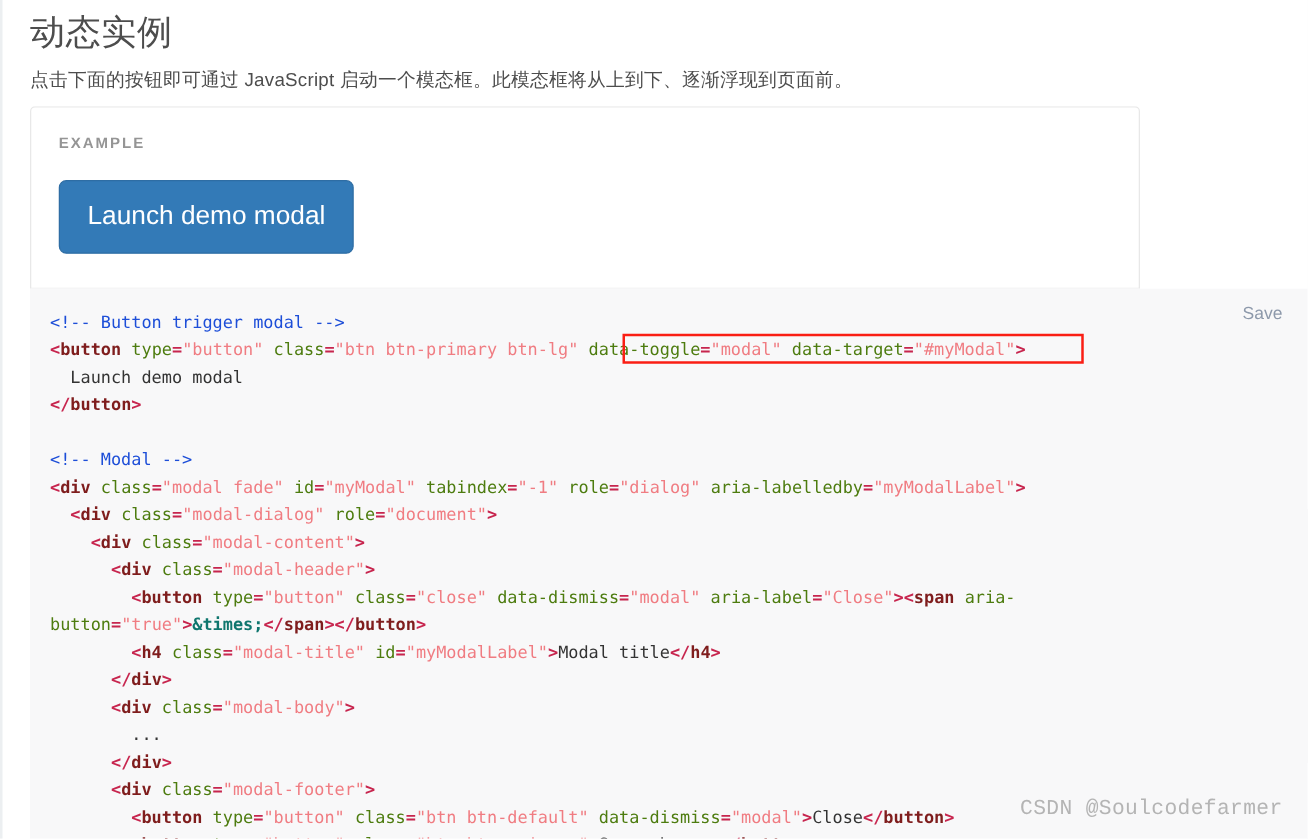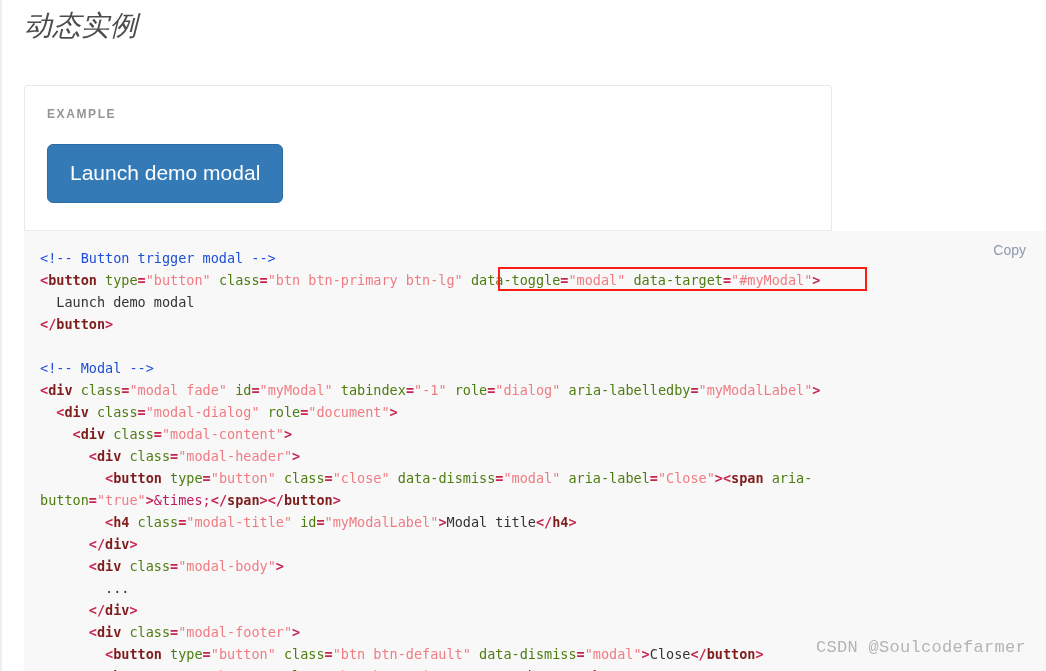--- a/index.html
+++ b/index.html
@@ -24,35 +24,34 @@
     background: #fff;
   }
   .page-title {
     font-size: 28px;
     font-weight: 400;
     color: #4d4d4d;
     margin: 0;
     padding: 8px 0 0 22px;
     letter-spacing: 0.5px;
     line-height: 1.3;
-    font-style: italic;
   }
   .page-subtitle {
     font-size: 15px;
     color: #4d4d4d;
     margin: 0;
     padding: 10px 0 0 22px;
     line-height: 1.5;
     letter-spacing: 0.2px;
   }
   .bs-example {
     position: absolute;
     left: 22px;
     top: 85px;
-    width: 808px;
+    width: 888px;
     height: 146px;
     box-sizing: border-box;
     border: 1px solid #e8e8e8;
     border-bottom: 1px solid #ececec;
     border-radius: 4px 4px 0 0;
     background: #ffffff;
   }
   .example-label {
     position: absolute;
     left: 22px;
@@ -104,21 +103,21 @@
     line-height: 22px;
     white-space: pre;
     color: #333;
   }
   .c-com   { color: #1d4ed8; }
   .c-tag   { color: #7f1d1d; font-weight: bold; }
   .c-punc  { color: #c7254e; font-weight: bold; }
   .c-attr  { color: #4d7c0f; }
   .c-val   { color: #f07c82; }
   .c-text  { color: #333333; }
-  .c-ent   { color: #be185d; }
+  .c-ent   { color: #0f766e; font-weight: bold; }
 
   .hl-box {
     position: absolute;
     left: 474px;
     top: 36px;
     width: 369px;
     height: 24px;
     border: 2px solid #fa1e14;
     box-sizing: border-box;
     pointer-events: none;
@@ -133,28 +132,29 @@
     letter-spacing: 0.3px;
     white-space: nowrap;
   }
 </style>
 </head>
 <body>
 
 <div class="page">
 
   <h1 class="page-title">动态实例</h1>
+  <p class="page-subtitle">点击下面的按钮即可通过 JavaScript 启动一个模态框。此模态框将从上到下、逐渐浮现到页面前。</p>
 
   <div class="bs-example">
     <div class="example-label">EXAMPLE</div>
     <button class="demo-button">Launch demo modal</button>
   </div>
 
   <div class="code-block">
-    <div class="copy-btn">Copy</div>
+    <div class="copy-btn">Save</div>
 
     <pre class="code"><span class="c-com">&lt;!-- Button trigger modal --&gt;</span>
 <span class="c-punc">&lt;</span><span class="c-tag">button</span> <span class="c-attr">type</span><span class="c-punc">=</span><span class="c-val">"button"</span> <span class="c-attr">class</span><span class="c-punc">=</span><span class="c-val">"btn btn-primary btn-lg"</span> <span class="c-attr">data-toggle</span><span class="c-punc">=</span><span class="c-val">"modal"</span> <span class="c-attr">data-target</span><span class="c-punc">=</span><span class="c-val">"#myModal"</span><span class="c-punc">&gt;</span>
 <span class="c-text">  Launch demo modal</span>
 <span class="c-punc">&lt;/</span><span class="c-tag">button</span><span class="c-punc">&gt;</span>
 
 <span class="c-com">&lt;!-- Modal --&gt;</span>
 <span class="c-punc">&lt;</span><span class="c-tag">div</span> <span class="c-attr">class</span><span class="c-punc">=</span><span class="c-val">"modal fade"</span> <span class="c-attr">id</span><span class="c-punc">=</span><span class="c-val">"myModal"</span> <span class="c-attr">tabindex</span><span class="c-punc">=</span><span class="c-val">"-1"</span> <span class="c-attr">role</span><span class="c-punc">=</span><span class="c-val">"dialog"</span> <span class="c-attr">aria-labelledby</span><span class="c-punc">=</span><span class="c-val">"myModalLabel"</span><span class="c-punc">&gt;</span>
   <span class="c-punc">&lt;</span><span class="c-tag">div</span> <span class="c-attr">class</span><span class="c-punc">=</span><span class="c-val">"modal-dialog"</span> <span class="c-attr">role</span><span class="c-punc">=</span><span class="c-val">"document"</span><span class="c-punc">&gt;</span>
     <span class="c-punc">&lt;</span><span class="c-tag">div</span> <span class="c-attr">class</span><span class="c-punc">=</span><span class="c-val">"modal-content"</span><span class="c-punc">&gt;</span>

